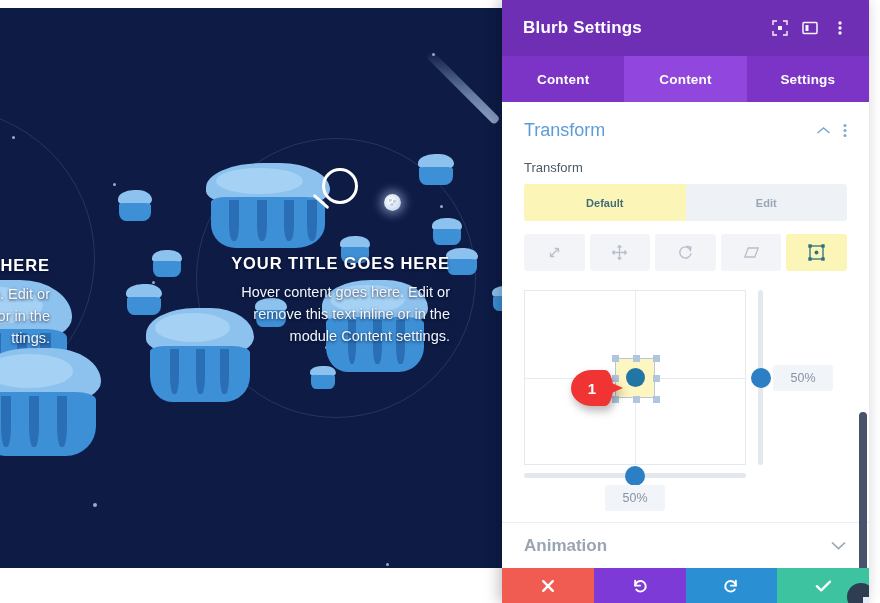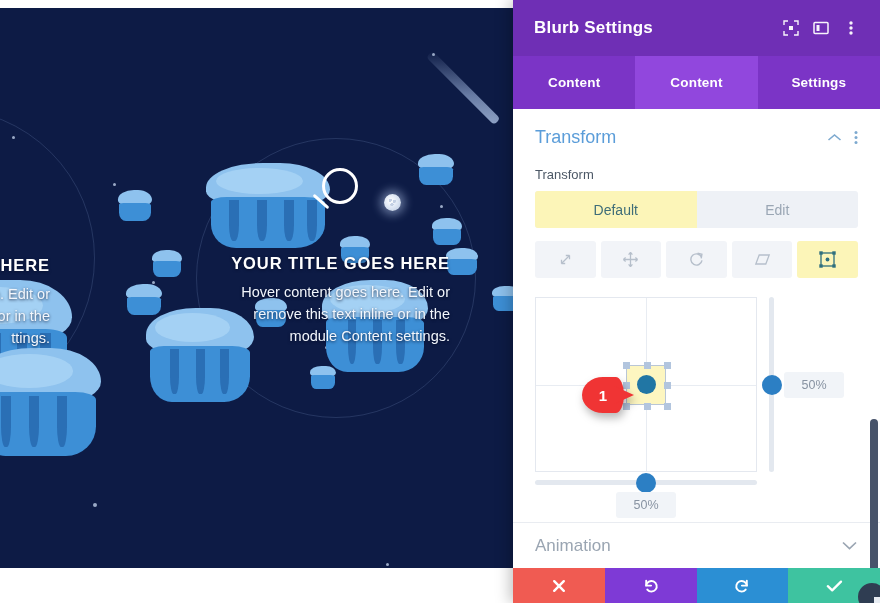--- a/index.html
+++ b/index.html
@@ -82,42 +82,42 @@
     text-transform: uppercase; margin-bottom: 9px;
     text-shadow: 0 1px 3px rgba(5,12,40,.8);
   }
   .blurb .b-body {
     font-size: 14.5px; line-height: 1.5; color: #f2f6fc;
     text-shadow: 0 1px 3px rgba(5,12,40,.8);
   }
 
   
   #panel {
-    position: absolute; left: 513px; top: 0; width: 367px; height: 603px;
+    position: absolute; left: 502px; top: 0; width: 367px; height: 603px;
     background: #fff; overflow: hidden;
     box-shadow: -3px 0 14px rgba(0,0,0,.25);
     display: flex; flex-direction: column;
   }
   #panel-header {
     height: 56px; background: #6f2fb5;
     display: flex; align-items: center; padding: 0 14px 0 21px;
     flex: 0 0 auto;
   }
   #panel-title {
     color: #fff; font-size: 17px; font-weight: 700; flex: 1;
     letter-spacing: .2px;
   }
   .hdr-icon {
     width: 30px; height: 30px; display: flex; align-items: center;
     justify-content: center; color: #fff; opacity: .95; cursor: pointer;
   }
   .hdr-icon svg { display: block; }
 
   #tabs {
-    height: 53px; background: #7b34c6; display: flex; flex: 0 0 auto; justify-content: space-between;
+    height: 46px; background: #7b34c6; display: flex; flex: 0 0 auto; justify-content: space-between;
   }
   .tab {
     flex: 1; display: flex; align-items: center; justify-content: center;
     color: #fff; font-size: 13.5px; font-weight: 700; cursor: pointer;
     letter-spacing: .2px;
   }
   .tab.active { background: #9147dd; }
 
   #panel-body {
     flex: 1 1 auto; position: relative; overflow: hidden; background: #fff;
@@ -135,21 +135,21 @@
 
   .field-label {
     font-size: 13px; color: #4c5866; margin-bottom: 9px;
   }
   #state-toggle {
     display: flex; height: 37px; border-radius: 3px; overflow: hidden;
     margin-bottom: 13px; background: #eef1f6;
   }
   #state-toggle .opt {
     flex: 1; display: flex; align-items: center; justify-content: center;
-    font-size: 14px; font-weight: 400; color: #9aa6b4; cursor: pointer;
+    font-size: 11px; font-weight: 700; color: #9aa6b4; cursor: pointer;
   }
   #state-toggle .opt.active { background: #fcf5b8; color: #3f6d78; }
 
   #xform-icons {
     display: flex; gap: 5px; margin-bottom: 16px;
   }
   #xform-icons .xi {
     flex: 1; height: 37px; background: #f2f4f8; border-radius: 3px;
     display: flex; align-items: center; justify-content: center;
     color: #b6bfcb; cursor: pointer;
@@ -232,21 +232,21 @@
     font-size: 12.5px; color: #8893a2;
   }
 
   #next-section {
     position: absolute; left: 0; right: 0; bottom: 0; height: 46px;
     border-top: 1px solid #e9ecf1;
     display: flex; align-items: center; padding: 0 22px; cursor: pointer;
     background: #fff;
   }
   #next-section-title {
-    flex: 1; font-size: 17px; color: #9aa5b2; font-weight: 400;
+    flex: 1; font-size: 17px; color: #9aa5b2; font-weight: 700;
   }
 
   #panel-scrollbar {
     position: absolute; right: 2px; top: 310px; width: 8px; height: 246px;
     background: #47536a; border-radius: 4px; cursor: pointer;
   }
 
   #panel-footer {
     height: 35px; display: flex; flex: 0 0 auto;
   }

